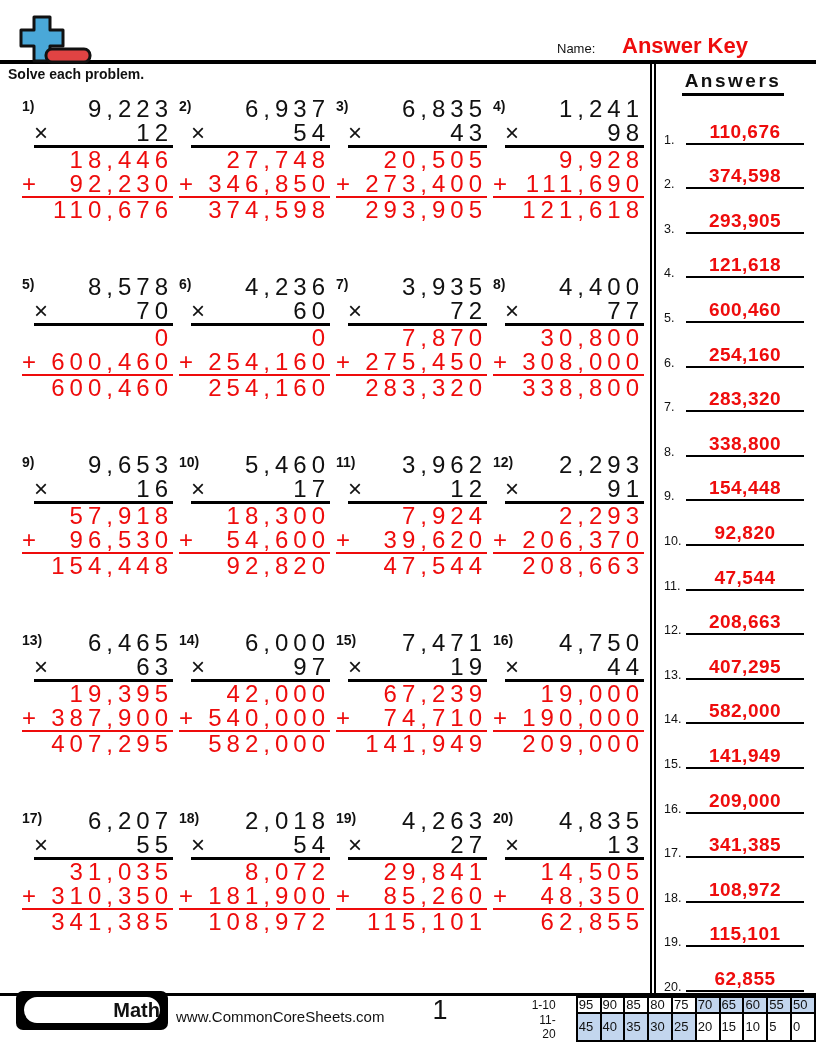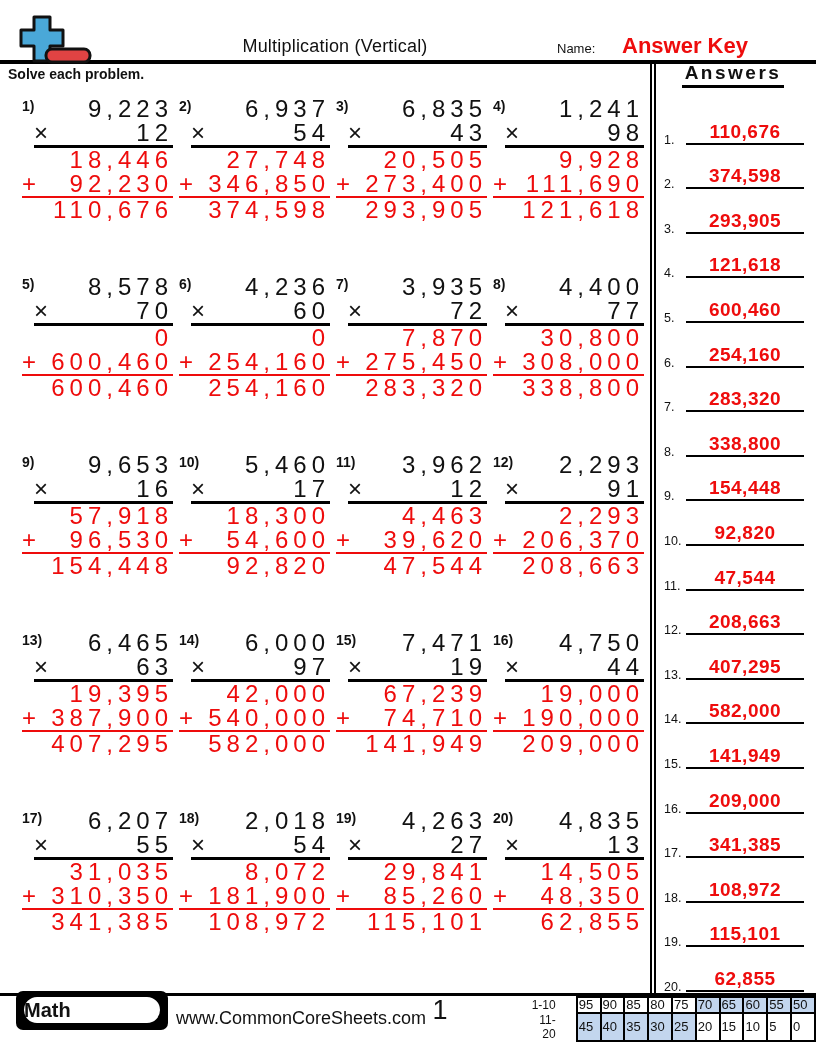--- a/index.html
+++ b/index.html
@@ -24,56 +24,55 @@
   .p-line{height:24px;line-height:24px;text-align:right;white-space:nowrap;}
   .p-mult{border-bottom:3px solid #000;margin-left:12px;}
   .p-times{float:left;letter-spacing:0;}
   .p-red{color:var(--red);}
   .p-part2{border-bottom:2.5px solid var(--red);}
   .p-plus{float:left;letter-spacing:0;}
 
   
   .answers{position:absolute;left:650px;top:62px;width:160px;height:933px;
            border-left:6px double #000;box-sizing:border-box;}
-  .answers-title{text-align:center;margin-top:0;}
+  .answers-title{text-align:center;margin-top:8px;}
   .answers-title span{display:inline-block;font-size:19px;font-weight:bold;letter-spacing:2.5px;
                       border-bottom:3px solid #000;padding:0 3px 1px 3px;}
   .ans-list{position:absolute;left:0;top:44px;width:100%;}
   .ans-item{position:relative;height:44.6px;}
   .ans-num{position:absolute;left:8px;bottom:4px;font-size:12.5px;}
   .ans-line{position:absolute;left:30px;right:6px;bottom:6px;border-bottom:2px solid #000;
             text-align:center;}
   .ans-value{font-size:19px;font-weight:bold;color:var(--red);letter-spacing:.5px;}
 
   
   .footer-rule{position:absolute;left:0;top:993px;width:816px;height:3px;background:#000;}
   .brand-box{position:absolute;left:16px;top:991px;width:152px;height:39px;background:#000;border-radius:7px;}
   .brand-pill{position:absolute;left:6px;top:4px;right:6px;bottom:5px;background:#fff;
-              border:2.5px solid #000;border-radius:16px;display:flex;align-items:center;justify-content:flex-start;}
+              border:2.5px solid #000;border-radius:16px;display:flex;align-items:center;justify-content:flex-end;}
   .brand-pill span{font-size:20px;font-weight:bold;}
-  .website{position:absolute;left:176px;top:1008px;font-size:18px;text-align:right;}
+  .website{position:absolute;left:176px;top:1008px;font-size:15px;text-align:right;}
   .page-num{position:absolute;left:400px;top:995px;width:80px;text-align:center;font-size:27px;}
   .grading{position:absolute;left:526px;top:996px;border-collapse:collapse;}
   .grading td{border:2px solid #000;width:23px;height:13px;font-size:13px;
               text-align:left;padding:0 1px;line-height:14px;}
   .grading td.g-label{border:none;background:#fff;font-size:12px;text-align:right;
                       padding-right:20px;width:36px;}
   .grading td.shaded{background:var(--shade);}
 </style>
 </head>
 <body>
 
 <div class="page" style="--red: #ee0c0c; --shade: #c3d6ee;">
 
   <div class="header-rule"></div>
   <svg class="logo" viewBox="0 0 82 50">
     <path d="M18 3 h16 v13 h13 v16 h-13 v15 h-16 v-15 h-13 v-16 h13 z" fill="#4aa8d8" stroke="#111" stroke-width="3" stroke-linejoin="round"></path>
     <rect x="30" y="35" width="44" height="13" rx="6" fill="#e04343" stroke="#111" stroke-width="3"></rect>
   </svg>
-  <div class="title">Multiplication (Vertical)</div>
   <div class="name-label">Name:</div>
   <div class="name-value">Answer Key</div>
   <div class="instruction">Solve each problem.</div>
 
   <div class="problems">
     <div class="prob">
       <span class="p-num">1)</span>
       <div class="p-body">
         <div class="p-line">9,223</div>
         <div class="p-line p-mult"><span class="p-times">×</span><span>12</span></div>
@@ -180,21 +179,21 @@
         <div class="p-line p-red p-part2"><span class="p-plus">+</span><span>54,600</span></div>
         <div class="p-line p-red">92,820</div>
       </div>
     </div>
 
     <div class="prob">
       <span class="p-num">11)</span>
       <div class="p-body">
         <div class="p-line">3,962</div>
         <div class="p-line p-mult"><span class="p-times">×</span><span>12</span></div>
-        <div class="p-line p-red">4,463</div>
+        <div class="p-line p-red">7,924</div>
         <div class="p-line p-red p-part2"><span class="p-plus">+</span><span>39,620</span></div>
         <div class="p-line p-red">47,544</div>
       </div>
     </div>
 
     <div class="prob">
       <span class="p-num">12)</span>
       <div class="p-body">
         <div class="p-line">2,293</div>
         <div class="p-line p-mult"><span class="p-times">×</span><span>91</span></div>

